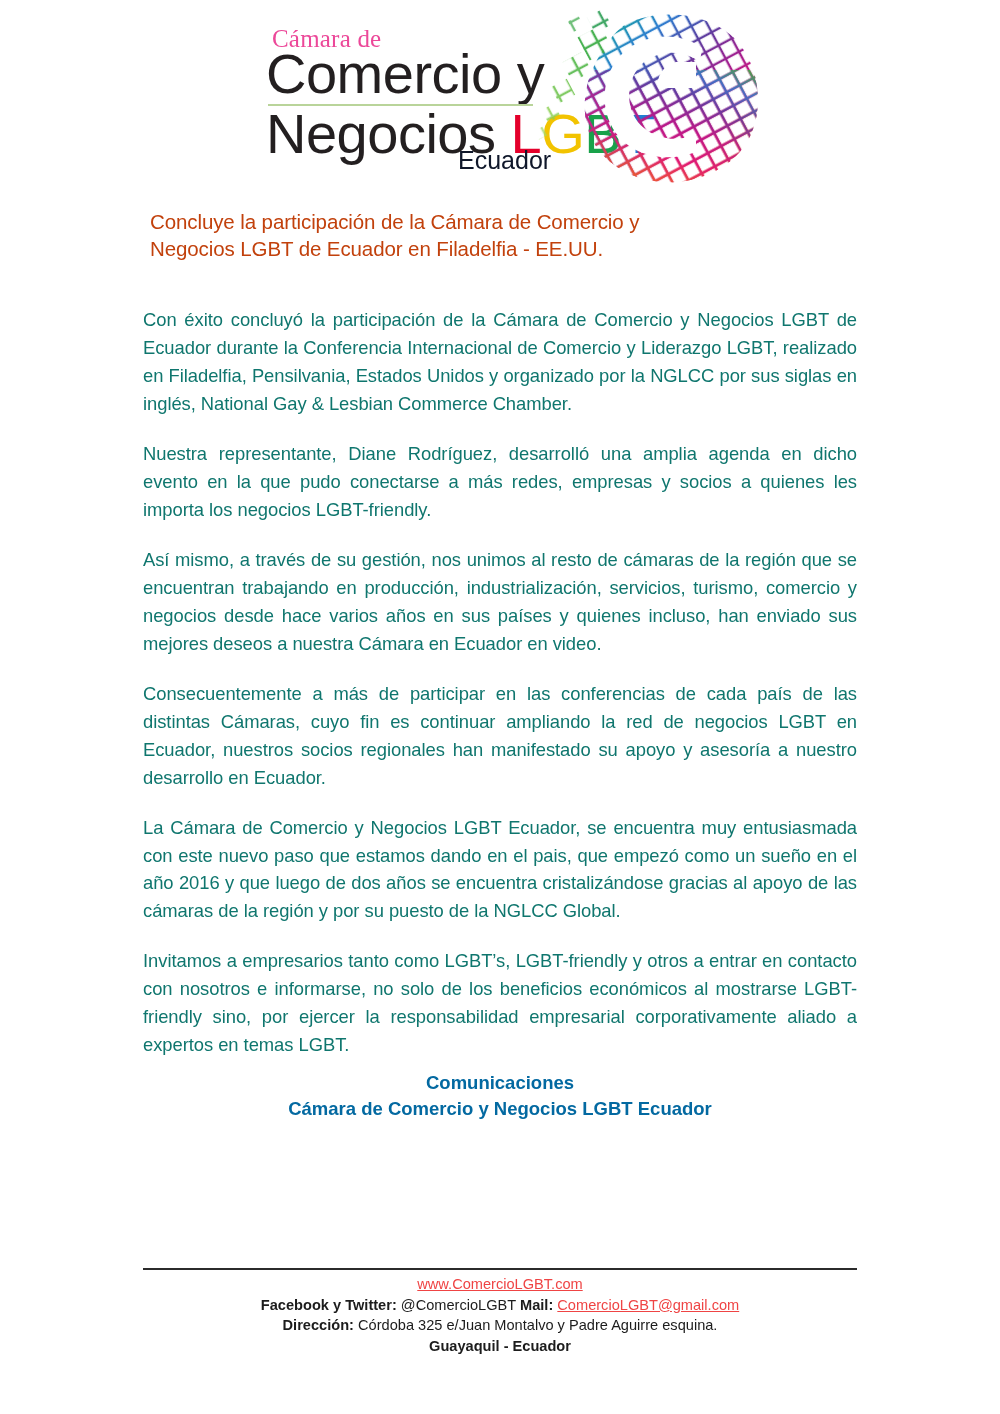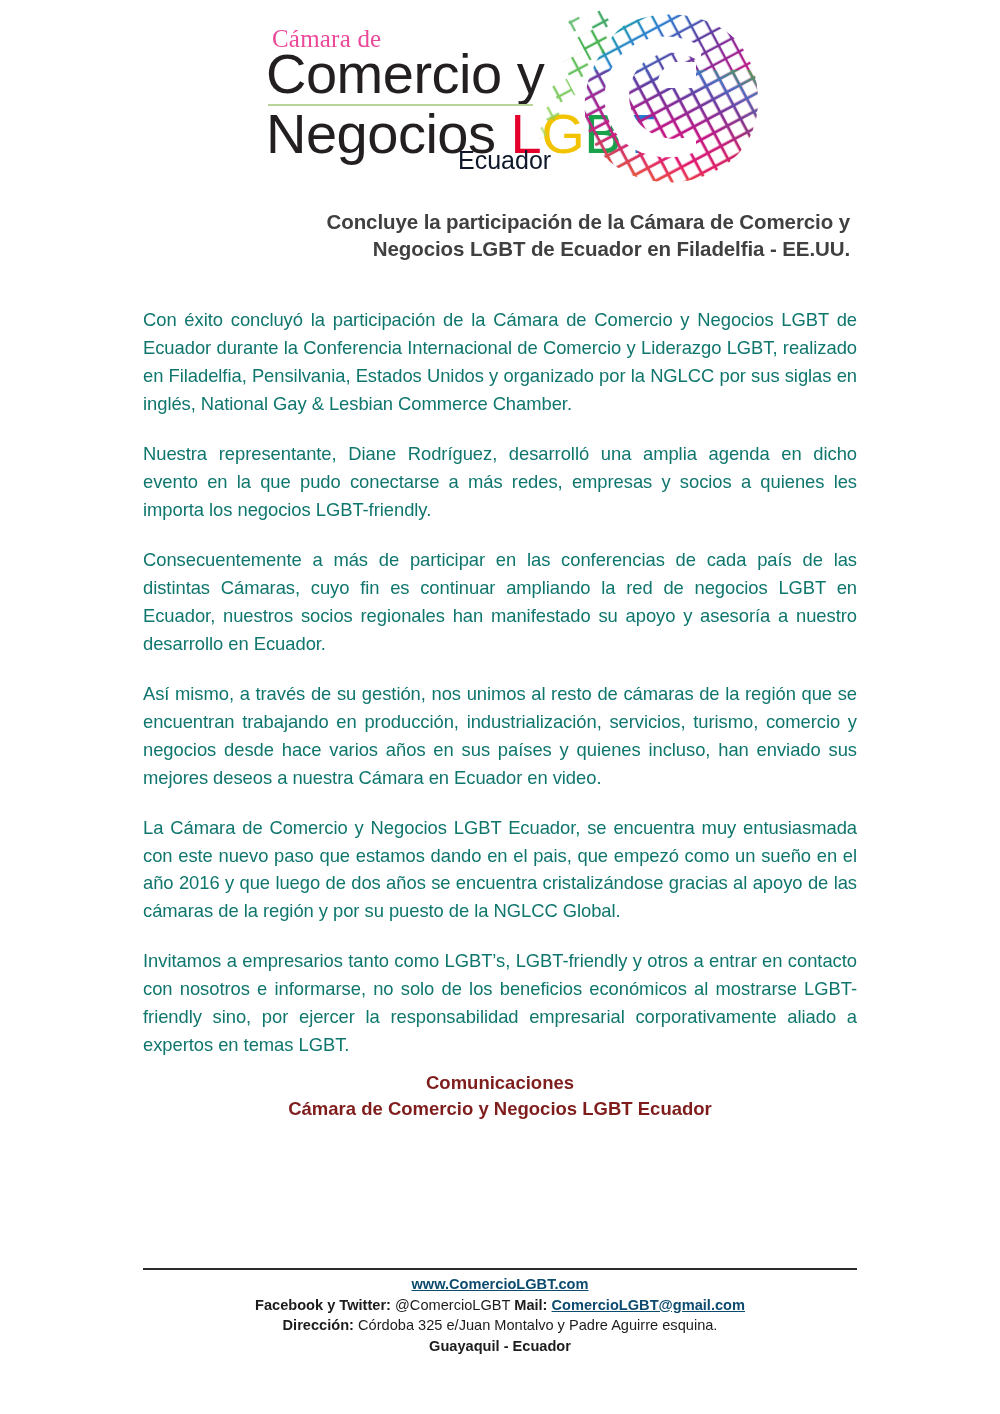--- a/index.html
+++ b/index.html
@@ -98,25 +98,25 @@
     width: 238px;
     height: 176px;
   }
 
   
   .doc-title {
     position: absolute;
     left: 150px;
     top: 208px;
     width: 700px;
-    text-align: right;
+    text-align: left;
     font-size: 20.5px;
-    font-weight: bold;
+    font-weight: normal;
     line-height: 1.33;
-    color: #404040;
+    color: #c2410c;
     letter-spacing: -0.1px;
   }
 
   
   .body-col {
     position: absolute;
     left: 143px;
     top: 306px;
     width: 714px;
   }
@@ -134,21 +134,21 @@
   
   .signature {
     position: absolute;
     left: 143px;
     top: 1070px;
     width: 714px;
     text-align: center;
     font-size: 18.5px;
     font-weight: bold;
     line-height: 1.42;
-    color: #7f1d1d;
+    color: #0369a1;
   }
 
   
   .footer {
     position: absolute;
     left: 143px;
     top: 1268px;
     width: 714px;
     text-align: center;
   }
@@ -160,24 +160,23 @@
   }
   .footer-line {
     font-size: 14.6px;
     line-height: 1.42;
     color: #1c1c1c;
     white-space: nowrap;
   }
   .footer-line.bold { font-weight: bold; }
   .flabel { font-weight: bold; }
   .flink {
-    color: #0c4a6e;
+    color: #ef4444;
     text-decoration: underline;
     cursor: pointer;
-    font-weight: bold;
   }
 </style>
 </head>
 <body>
 
 <div class="page">
 
   <div class="logo-block">
 
     <div class="logo-wordmark">
@@ -259,22 +258,22 @@
   </div>
 
   <div class="doc-title">
     <span>Concluye la participación de la Cámara de Comercio y</span><br>
     <span>Negocios LGBT de Ecuador en Filadelfia - EE.UU.</span>
   </div>
 
   <div class="body-col">
     <p class="para">Con éxito concluyó la participación de la Cámara de Comercio y Negocios LGBT de Ecuador durante la Conferencia Internacional de Comercio y Liderazgo LGBT, realizado en Filadelfia, Pensilvania, Estados Unidos y organizado por la NGLCC por sus siglas en inglés, National Gay &amp; Lesbian Commerce Chamber.</p>
     <p class="para">Nuestra representante, Diane Rodríguez, desarrolló una amplia agenda en dicho evento en la que pudo conectarse a más redes, empresas y socios a quienes les importa los negocios LGBT-friendly.</p>
+    <p class="para">Así mismo, a través de su gestión, nos unimos al resto de cámaras de la región que se encuentran trabajando en producción, industrialización, servicios, turismo, comercio y negocios desde hace varios años en sus países y quienes incluso, han enviado sus mejores deseos a nuestra Cámara en Ecuador en video.</p>
     <p class="para">Consecuentemente a más de participar en las conferencias de cada país de las distintas Cámaras, cuyo fin es continuar ampliando la red de negocios LGBT en Ecuador, nuestros socios regionales han manifestado su apoyo y asesoría a nuestro desarrollo en Ecuador.</p>
-    <p class="para">Así mismo, a través de su gestión, nos unimos al resto de cámaras de la región que se encuentran trabajando en producción, industrialización, servicios, turismo, comercio y negocios desde hace varios años en sus países y quienes incluso, han enviado sus mejores deseos a nuestra Cámara en Ecuador en video.</p>
     <p class="para">La Cámara de Comercio y Negocios LGBT Ecuador, se encuentra muy entusiasmada con este nuevo paso que estamos dando en el pais, que empezó como un sueño en el año 2016 y que luego de dos años se encuentra cristalizándose gracias al apoyo de las cámaras de la región y por su puesto de la NGLCC Global.</p>
     <p class="para">Invitamos a empresarios tanto como LGBT’s, LGBT-friendly y otros a entrar en contacto con nosotros e informarse, no solo de los beneficios económicos al mostrarse LGBT-friendly sino, por ejercer la responsabilidad empresarial corporativamente aliado a expertos en temas LGBT.</p>
   </div>
 
   <div class="signature">
     <div>Comunicaciones</div>
     <div>Cámara de Comercio y Negocios LGBT Ecuador</div>
   </div>
 
   <div class="footer">

